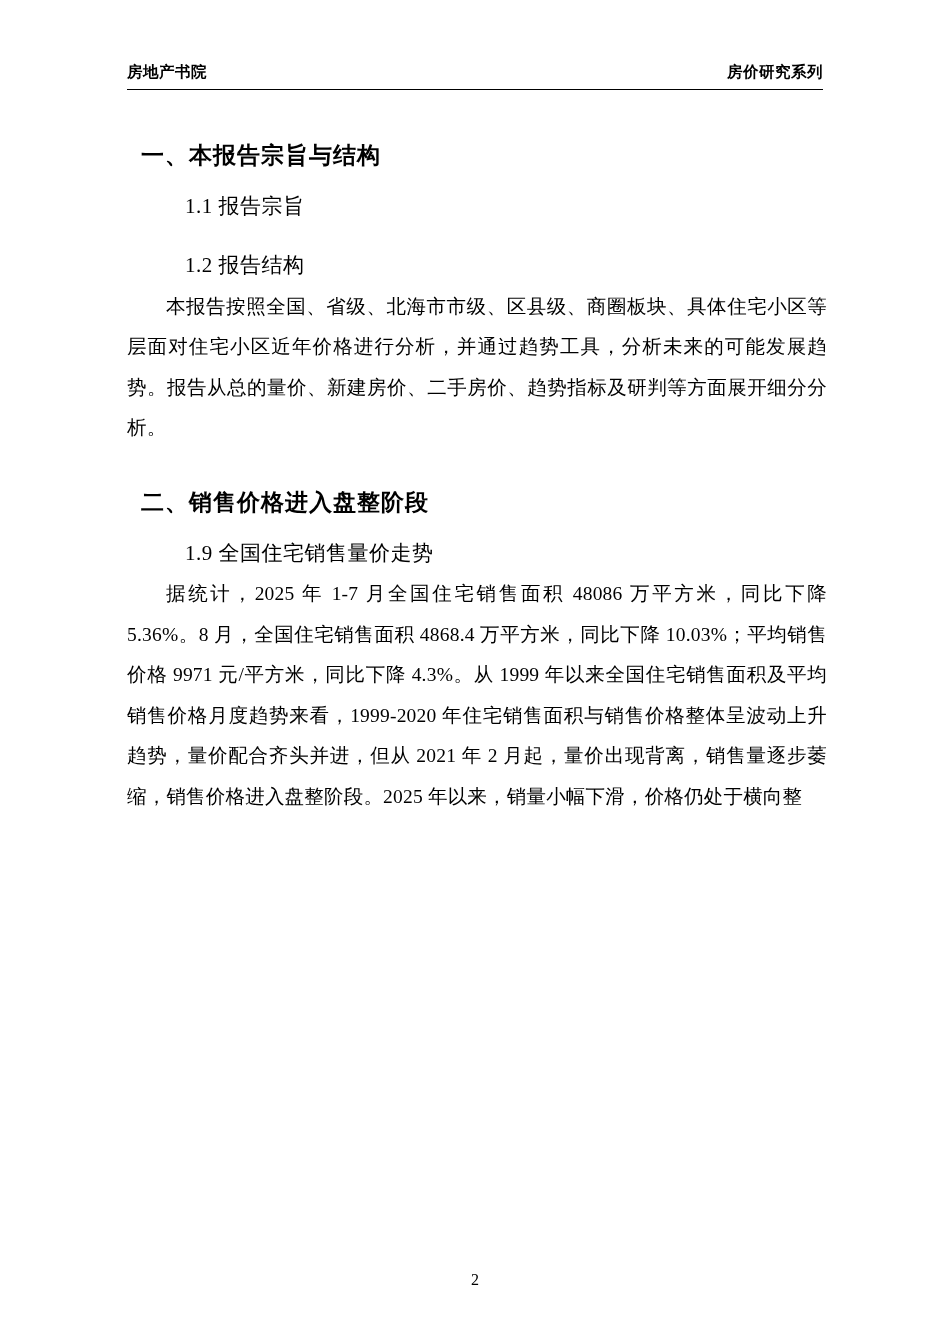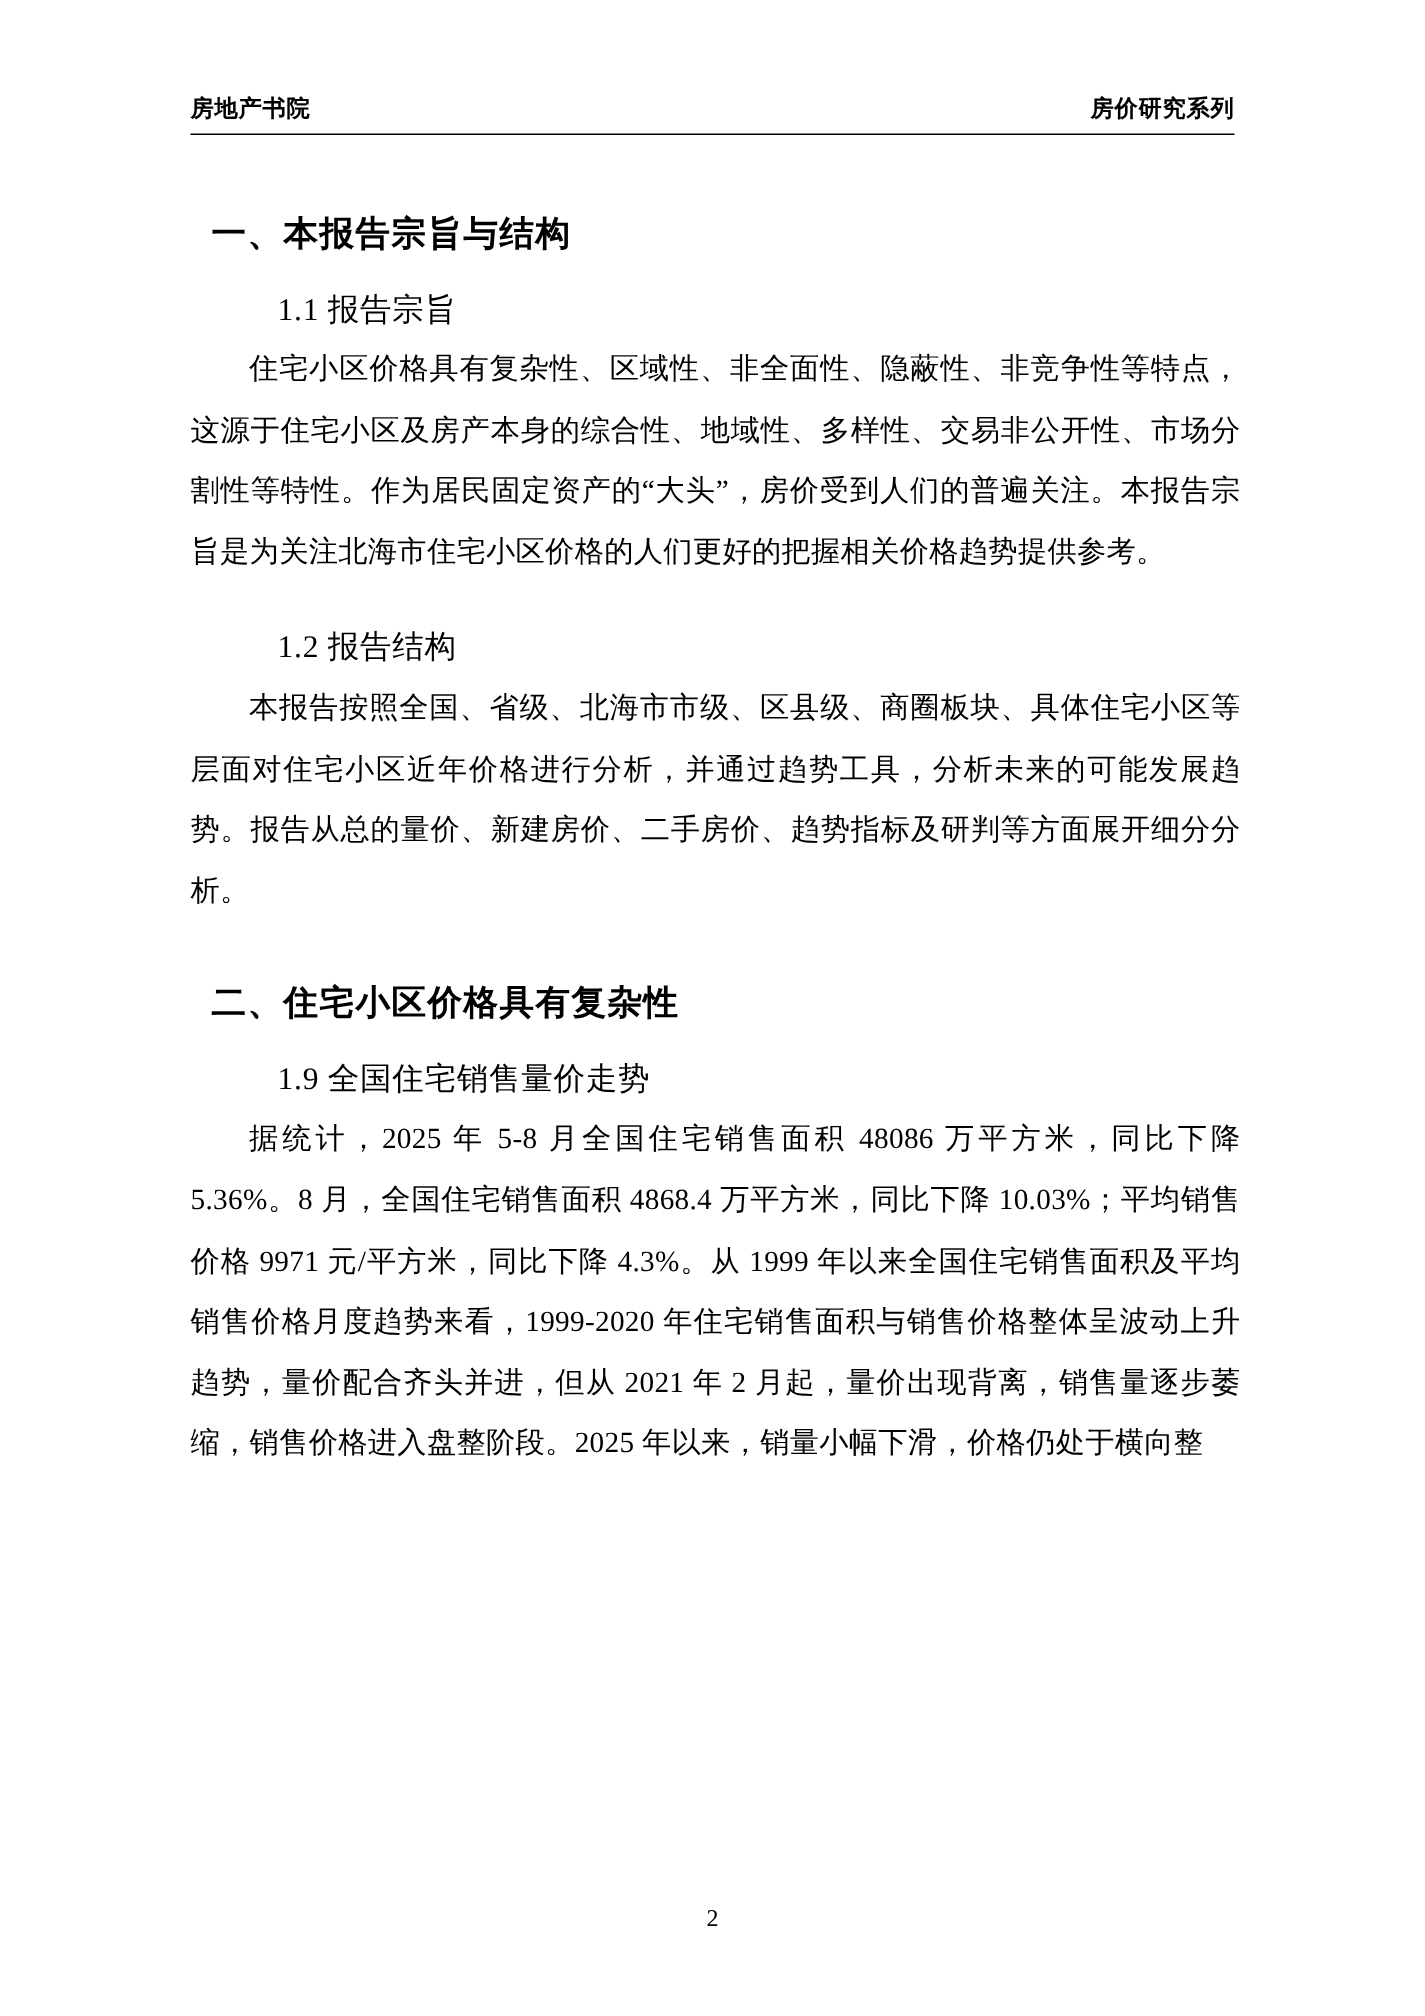--- a/index.html
+++ b/index.html
@@ -97,33 +97,32 @@
     <div class="header-left">房地产书院</div>
     <div class="header-right">房价研究系列</div>
   </div>
 
   <div class="content">
 
     <h1 class="sec">一、本报告宗旨与结构</h1>
 
     <h2 class="sub">1.1 报告宗旨</h2>
 
-    <p class="body">住宅小区价格具有复杂性、区域性、非全面性、隐蔽性、非竞争性等特点，这源于住宅小区及房产本身的综合性、地域性、多样性、交易非公开性、市场分割性等特性。作为居民固定资产的“大头”，房价受到人们的普遍关注。本报告宗旨是为关注北海市住宅小区价格的人们更好的把握相关价格趋势提供参考。</p>
 
     <div class="spacer-sm"></div>
 
     <h2 class="sub tight">1.2 报告结构</h2>
 
     <p class="body">本报告按照全国、省级、北海市市级、区县级、商圈板块、具体住宅小区等层面对住宅小区近年价格进行分析，并通过趋势工具，分析未来的可能发展趋势。报告从总的量价、新建房价、二手房价、趋势指标及研判等方面展开细分分析。</p>
 
     <div class="spacer-md"></div>
 
-    <h1 class="sec">二、住宅小区价格具有复杂性</h1>
+    <h1 class="sec">二、销售价格进入盘整阶段</h1>
 
     <h2 class="sub">1.9 全国住宅销售量价走势</h2>
 
-    <p class="body">据统计，2025 年 5-8 月全国住宅销售面积 48086 万平方米，同比下降 5.36%。8 月，全国住宅销售面积 4868.4 万平方米，同比下降 10.03%；平均销售价格 9971 元/平方米，同比下降 4.3%。从 1999 年以来全国住宅销售面积及平均销售价格月度趋势来看，1999-2020 年住宅销售面积与销售价格整体呈波动上升趋势，量价配合齐头并进，但从 2021 年 2 月起，量价出现背离，销售量逐步萎缩，销售价格进入盘整阶段。2025 年以来，销量小幅下滑，价格仍处于横向整</p>
+    <p class="body">据统计，2025 年 1-7 月全国住宅销售面积 48086 万平方米，同比下降 5.36%。8 月，全国住宅销售面积 4868.4 万平方米，同比下降 10.03%；平均销售价格 9971 元/平方米，同比下降 4.3%。从 1999 年以来全国住宅销售面积及平均销售价格月度趋势来看，1999-2020 年住宅销售面积与销售价格整体呈波动上升趋势，量价配合齐头并进，但从 2021 年 2 月起，量价出现背离，销售量逐步萎缩，销售价格进入盘整阶段。2025 年以来，销量小幅下滑，价格仍处于横向整</p>
 
   </div>
 
   <div class="page-number">2</div>
 
 </div>
 
 </body></html>

